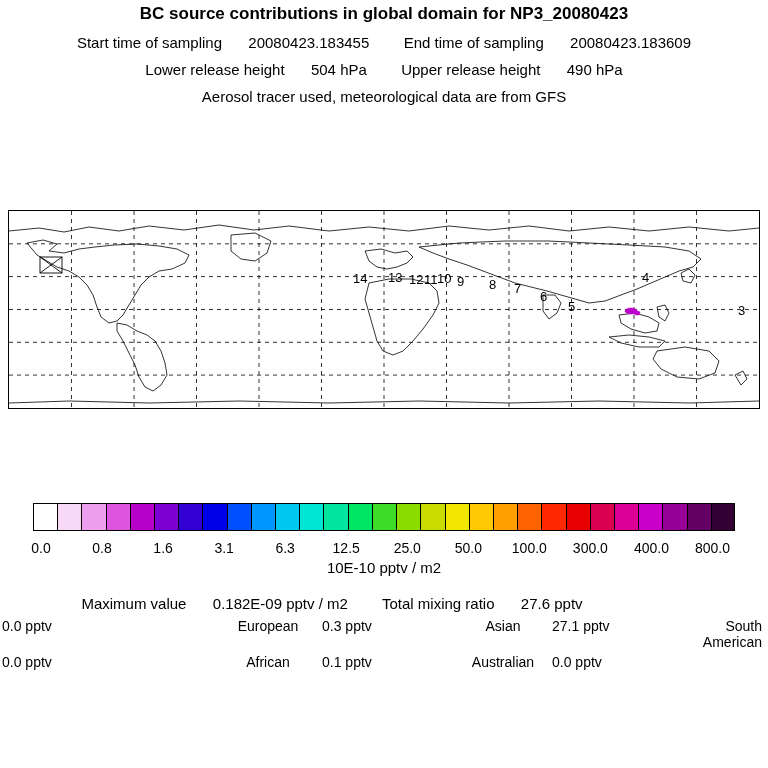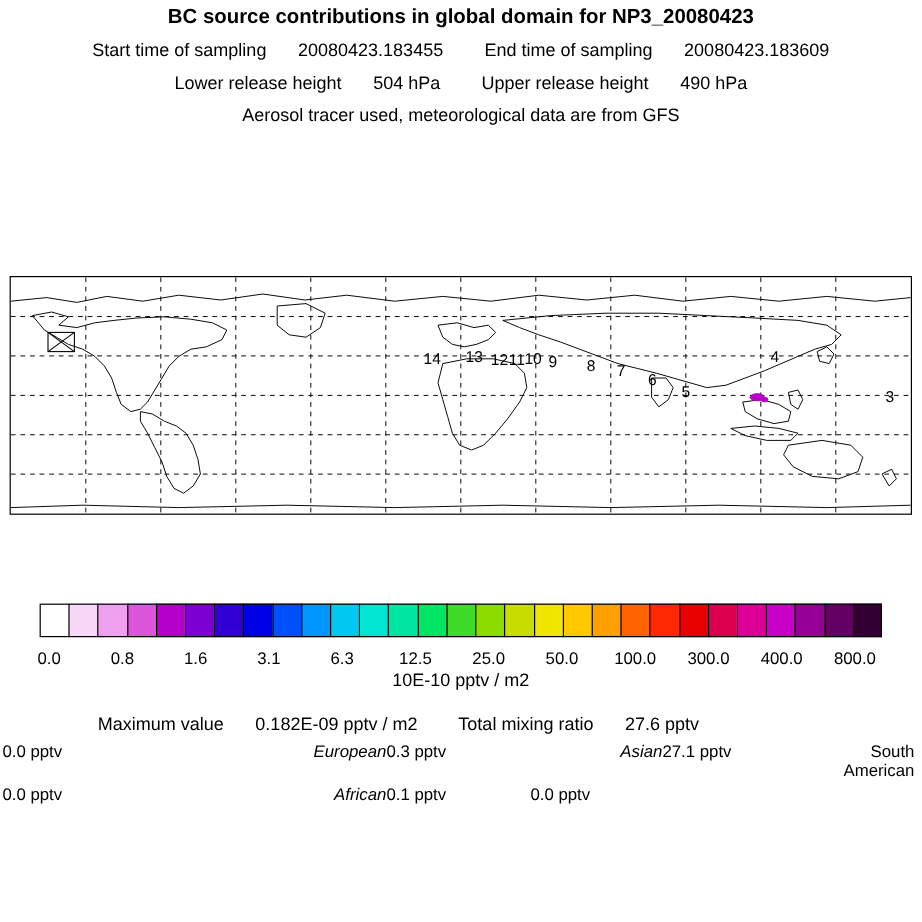--- a/index.html
+++ b/index.html
@@ -23,21 +23,21 @@
   }
   .line4{
     position:absolute;top:88px;left:0;width:768px;text-align:center;font-size:15px;
   }
   .sp{display:inline-block;width:18px;}
   .sp2{display:inline-block;width:26px;}
 
   
   .map-wrap{
     position:absolute;left:8px;top:210px;width:752px;height:199px;
-    border:1px solid #000;box-sizing:border-box;background:#ffffff;margin-top:20px;
+    border:1px solid #000;box-sizing:border-box;background:#ffffff;
   }
   .map-svg{position:absolute;left:0;top:0;width:100%;height:100%;}
   .gridline{stroke:#000;stroke-width:0.8;stroke-dasharray:4 4;}
   .coast{fill:none;stroke:#000;stroke-width:0.8;}
   .plume{fill:#bb00cc;stroke:#bb00cc;stroke-width:0.6;}
   .marker{stroke:#000;stroke-width:0.9;fill:none;}
   .maplabel{font-family:"Liberation Sans",sans-serif;font-size:13px;fill:#000;}
 
   
   .cbar-wrap{position:absolute;left:33px;top:503px;width:702px;height:28px;}
@@ -55,21 +55,21 @@
   .stat-row1{text-align:center;font-size:15px;}
   .grid-rows{
     margin-top:4px;
     display:grid;
     grid-template-columns:200px 120px 120px 110px 120px 100px;
     font-size:14px;
   }
   .grid-rows div{padding:2px 0;}
   .r-lbl{text-align:right;padding-right:10px !important;}
   .r-val{text-align:left;}
-  .c-lbl{text-align:right;padding-left:12px !important;font-style:italic;}
+  .c-lbl{text-align:center;padding-left:12px !important;}
 </style>
 </head>
 <body>
 
 <div class="title">BC  source contributions in global domain for NP3_20080423</div>
 
 <div class="line2">
   <span>Start time of sampling</span>
   <span class="sp"></span>
   <span>20080423.183455</span>
@@ -236,15 +236,16 @@
     <div class="r-val">0.0 pptv</div>
     <div class="c-lbl">European</div>
     <div class="r-val">0.3 pptv</div>
     <div class="c-lbl">Asian</div>
     <div class="r-val">27.1 pptv</div>
 
     <div class="r-lbl">South American</div>
     <div class="r-val">0.0 pptv</div>
     <div class="c-lbl">African</div>
     <div class="r-val">0.1 pptv</div>
+    <div class="c-lbl">Australian</div>
     <div class="r-val">0.0 pptv</div>
   </div>
 </div>
 
 </body></html>

